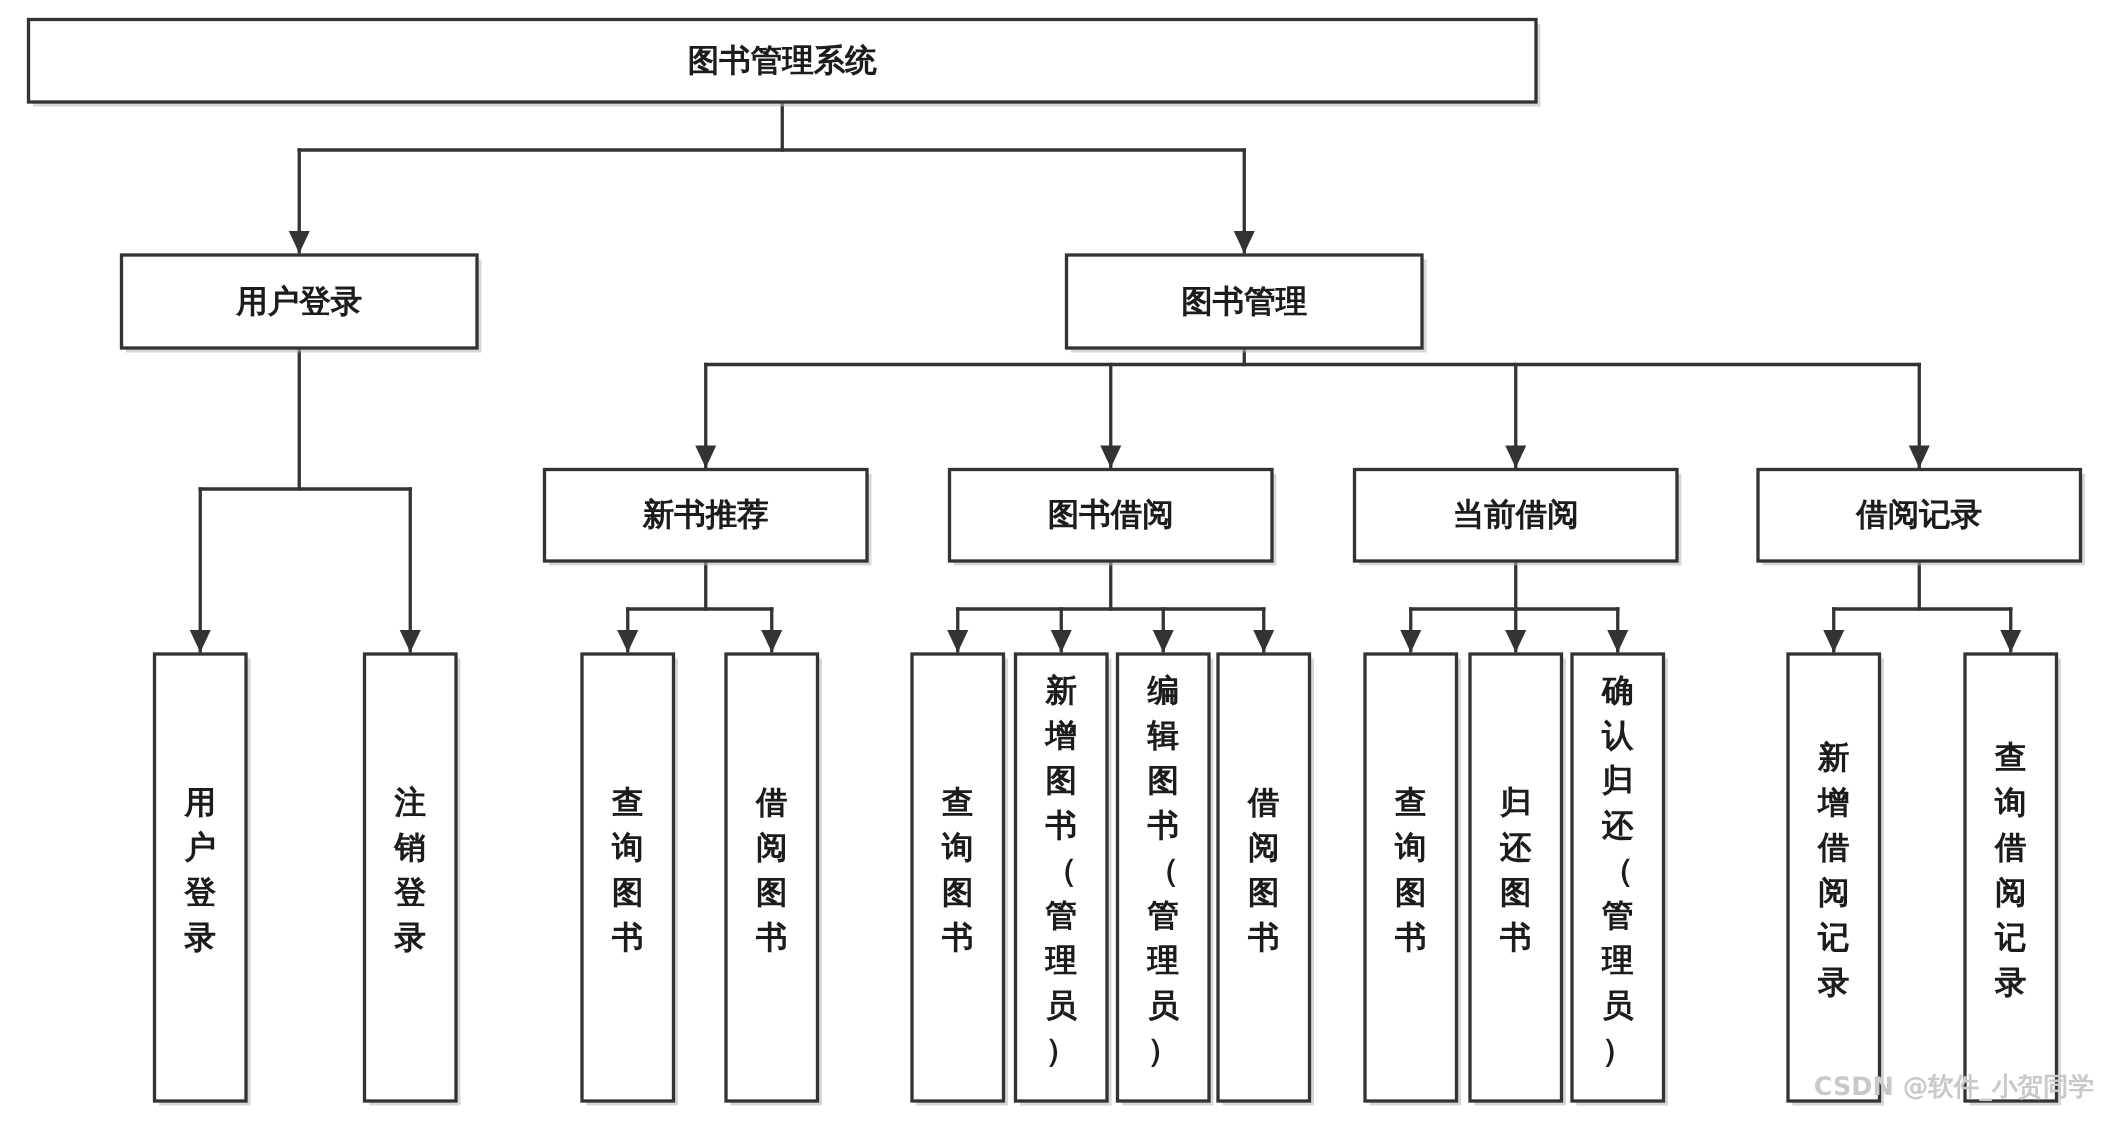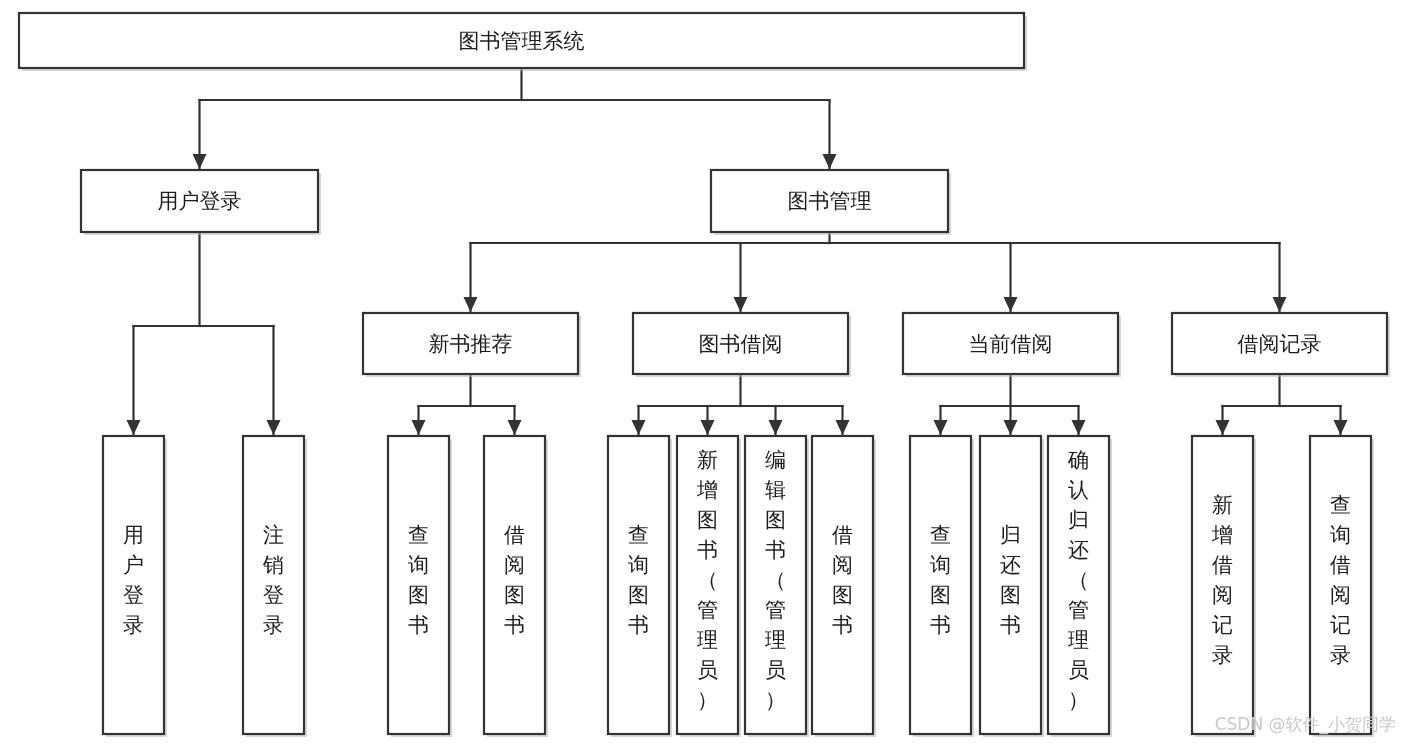--- a/index.html
+++ b/index.html
@@ -12,20 +12,21 @@
     width: 1405px;
     height: 747px;
     font-family: "DejaVu Sans", "Liberation Sans", sans-serif;
     overflow: hidden;
     position: relative;
   }
   #diagram-root {
     position: relative;
     width: 1117px;
     height: 747px;
+    font-weight: bold;
   }
   svg#flow-svg {
     position: absolute;
     left: 0;
     top: 0;
     width: 1405px;
     height: 747px;
     display: block;
   }
   .node-box {

